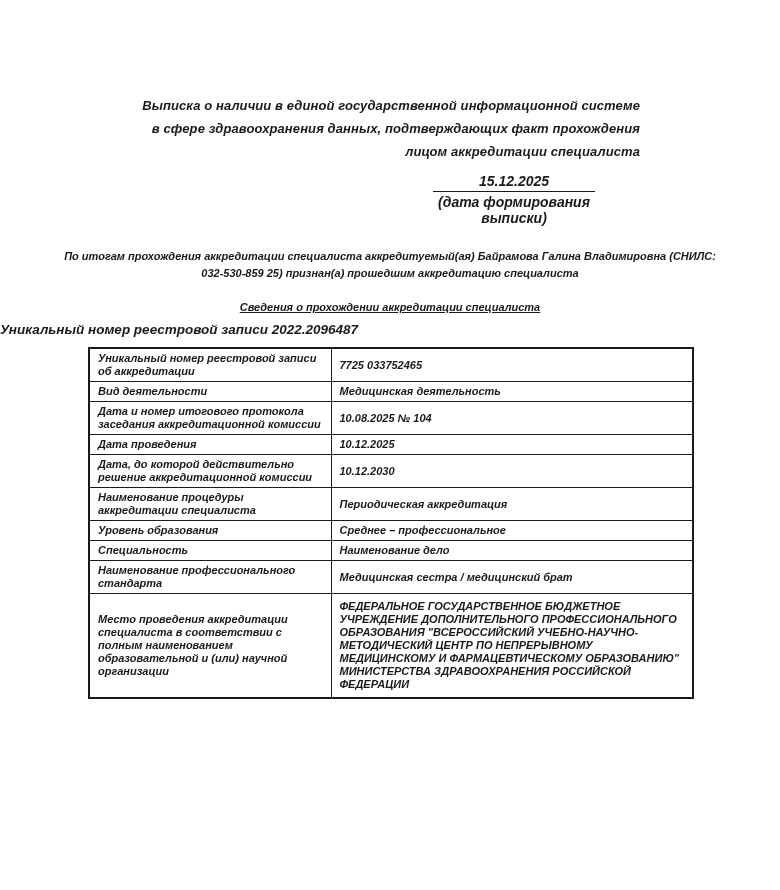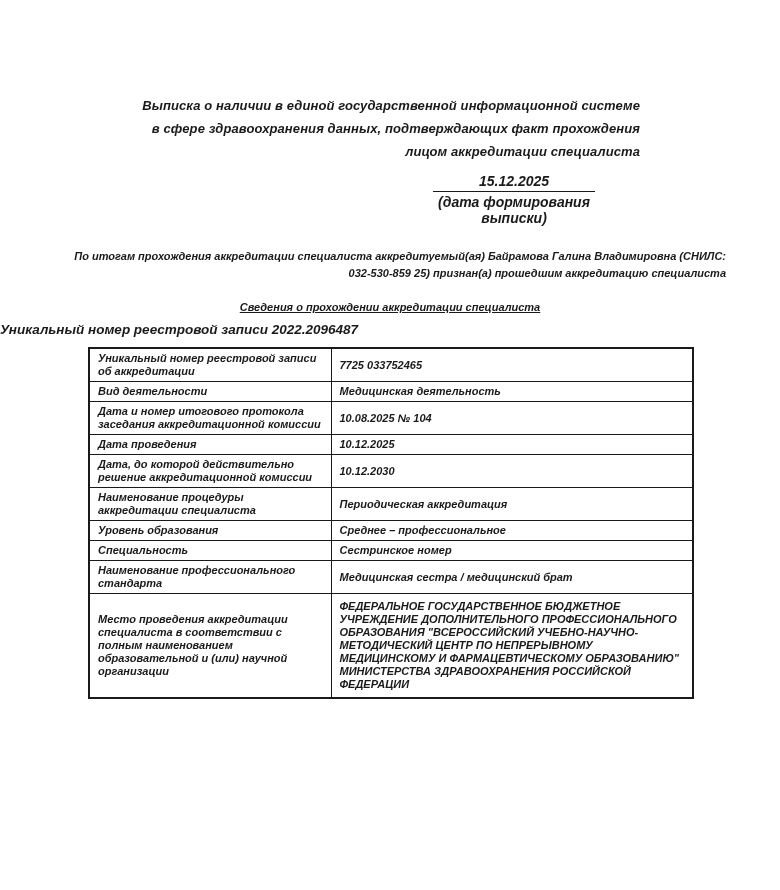--- a/index.html
+++ b/index.html
@@ -37,21 +37,21 @@
     padding-bottom: 2px;
     border-bottom: 1.5px solid #1a1a1a;
   }
   .date-caption {
     display: block;
     padding-top: 2px;
   }
   .intro {
     margin: 22px auto 0;
     max-width: 672px;
-    text-align: right;
+    text-align: center;
     font-size: 11px;
     line-height: 17px;
     font-weight: bold; font-style: italic;
   }
   .section-heading {
     margin: 19px auto 0;
     text-align: center;
     font-size: 11px;
     font-weight: bold; font-style: italic;
     text-decoration: underline;
@@ -129,21 +129,21 @@
       <tr>
         <td>Наименование процедуры аккредитации специалиста</td>
         <td>Периодическая аккредитация</td>
       </tr>
       <tr>
         <td>Уровень образования</td>
         <td>Среднее – профессиональное</td>
       </tr>
       <tr>
         <td>Специальность</td>
-        <td>Сестринское номер</td>
+        <td>Наименование дело</td>
       </tr>
       <tr>
         <td>Наименование профессионального стандарта</td>
         <td>Медицинская сестра / медицинский брат</td>
       </tr>
       <tr class="tall">
         <td>Место проведения аккредитации специалиста в соответствии с полным наименованием образовательной и (или) научной организации</td>
         <td>ФЕДЕРАЛЬНОЕ ГОСУДАРСТВЕННОЕ БЮДЖЕТНОЕ УЧРЕЖДЕНИЕ ДОПОЛНИТЕЛЬНОГО ПРОФЕССИОНАЛЬНОГО ОБРАЗОВАНИЯ "ВСЕРОССИЙСКИЙ УЧЕБНО-НАУЧНО-МЕТОДИЧЕСКИЙ ЦЕНТР ПО НЕПРЕРЫВНОМУ МЕДИЦИНСКОМУ И ФАРМАЦЕВТИЧЕСКОМУ ОБРАЗОВАНИЮ" МИНИСТЕРСТВА ЗДРАВООХРАНЕНИЯ РОССИЙСКОЙ ФЕДЕРАЦИИ</td>
       </tr>
     </tbody>

